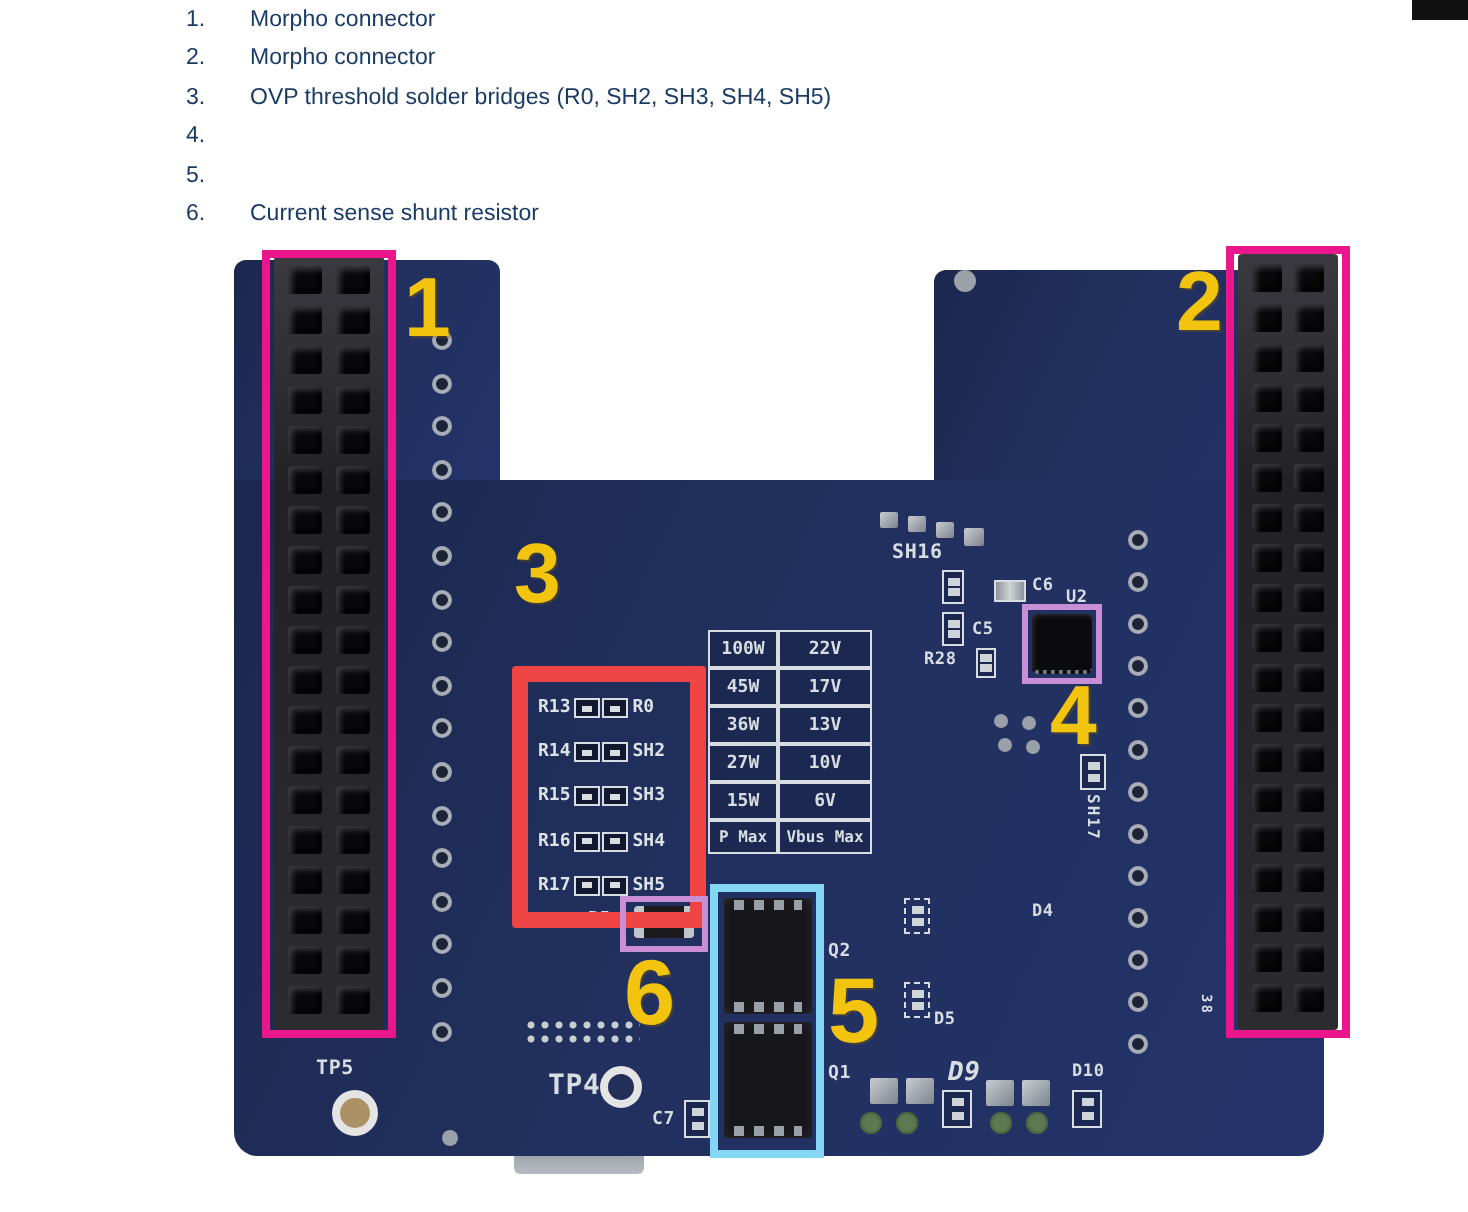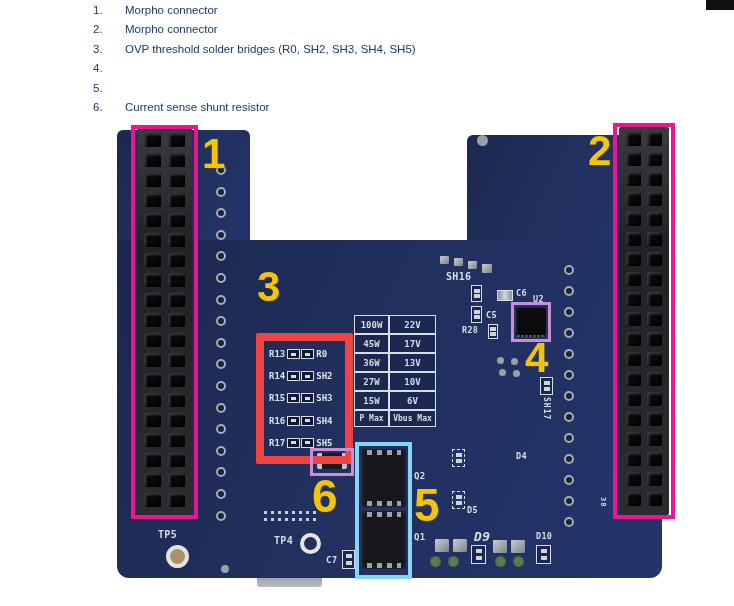--- a/index.html
+++ b/index.html
@@ -459,21 +459,21 @@
     <div class="sq-pad" style="left:336px; top:414px; width:14px; height:13px;"></div>
     <div class="sq-pad" style="left:376px; top:415px; width:14px; height:13px;"></div>
     <div class="sq-pad" style="left:394px; top:415px; width:14px; height:13px;"></div>
     <div class="green-dot" style="left:313px; top:431px;"></div>
     <div class="green-dot" style="left:331px; top:431px;"></div>
     <div class="green-dot" style="left:378px; top:431px;"></div>
     <div class="green-dot" style="left:396px; top:431px;"></div>
 
     <span class="silk" style="left:41px; top:405px; font-size:10px;">TP5</span>
     <div class="tp-circle" style="left:49px; top:420px; width:23px; height:23px; background:#ad9166;"></div>
-    <span class="silk" style="left:157px; top:411px; font-size:10px;text-align:right;">TP4</span>
+    <span class="silk" style="left:157px; top:411px; font-size:14px;text-align:right;">TP4</span>
     <div class="tp-circle" style="left:183px; top:408px; width:21px; height:21px; background:#232f58;"></div>
     <span class="silk" style="left:209px; top:431px; font-size:9px;">C7</span>
     <div class="sbox" style="left:225px; top:425px; width:13px; height:19px;">
         <i></i>
         <i></i>
       </div>
 
     <div class="abox abox-pink" style="left:14px; top:0; width:67px; height:394px;"></div>
     <div class="abox abox-pink" style="left:496px; top:-2px; width:62px; height:396px;"></div>
     <div class="abox abox-violet" style="left:394px; top:177px; width:40px; height:40px;"></div>

